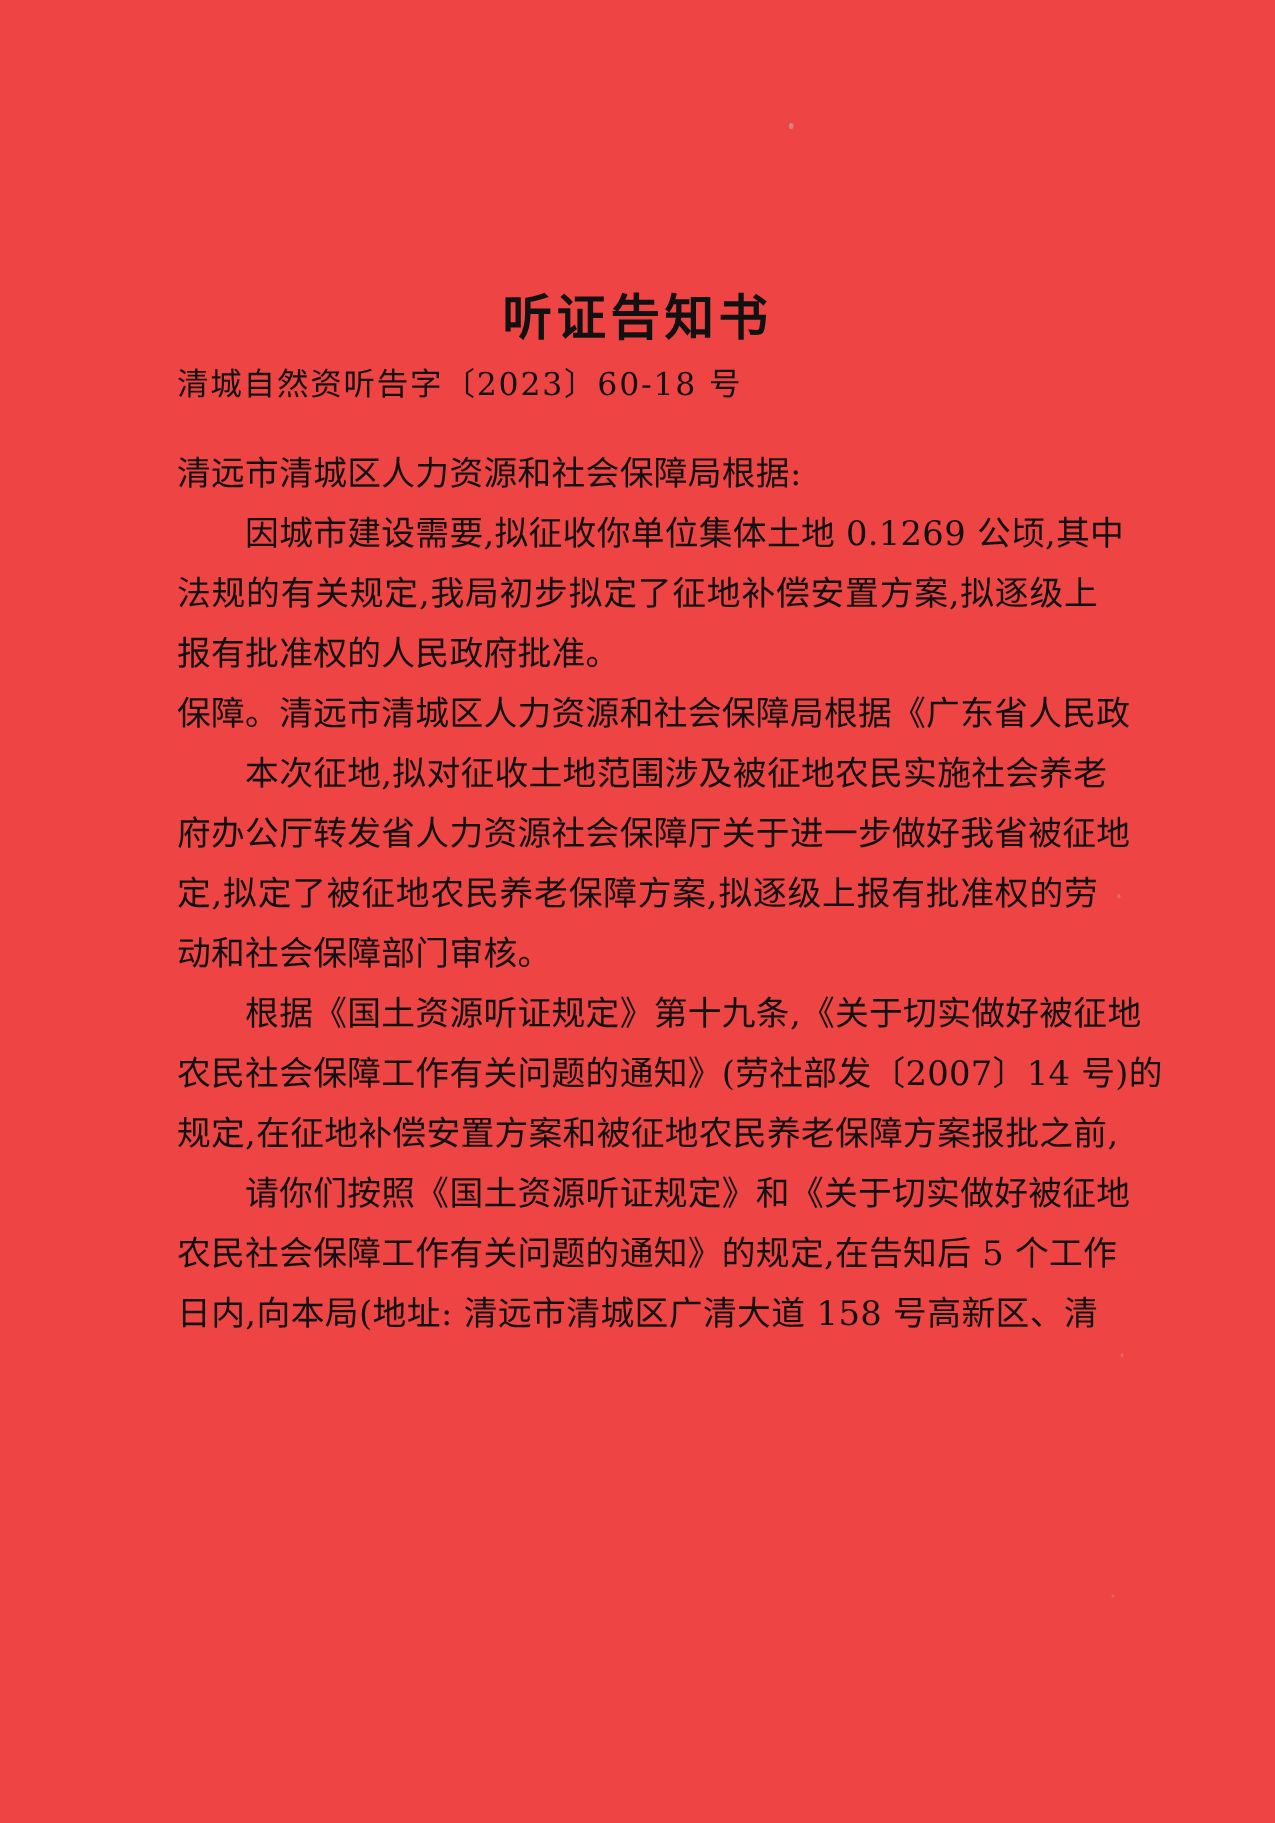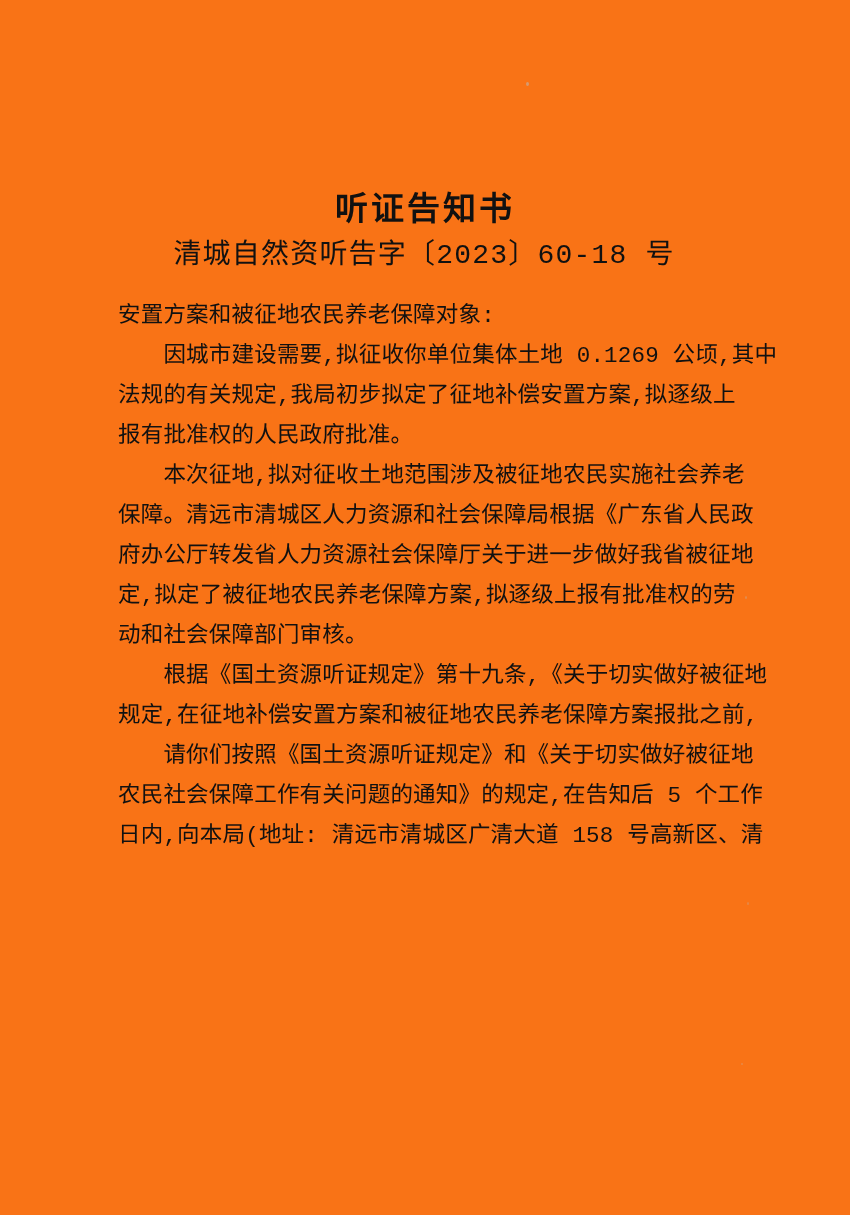--- a/index.html
+++ b/index.html
@@ -14,22 +14,21 @@
     position: relative;
     overflow: hidden;
     font-family: "DejaVu Serif", "Liberation Serif", serif;
     color: #111111;
     -webkit-font-smoothing: antialiased;
   }
 
   #page {
     position: absolute;
     inset: 0;
-    background: #f97316;
-    font-family: Liberation Mono, monospace;
+    background: #ef4444;
   }
 
   
   #doc-title {
     position: absolute;
     left: 0;
     top: 168px;
     width: 850px;
     text-align: center;
     font-size: 33px;
@@ -37,22 +36,22 @@
     letter-spacing: 3px;
     line-height: 44px;
     white-space: pre;
   }
 
   #doc-number {
     position: absolute;
     left: 118px;
     top: 240px;
     width: 612px;
-    text-align: center;
-    font-size: 28px;
+    text-align: left;
+    font-size: 21px;
     letter-spacing: 1.2px;
     line-height: 32px;
     white-space: pre;
   }
 
   
   #body-text {
     position: absolute;
     left: 118px;
     top: 296px;
@@ -94,29 +93,30 @@
   <div class="speck" id="speck-top"></div>
   <div class="speck" id="speck-mid"></div>
   <div class="speck" id="speck-low"></div>
   <div class="speck" id="speck-bot"></div>
 
   <h1 id="doc-title">听证告知书</h1>
 
   <div id="doc-number">清城自然资听告字〔2023〕60-18 号</div>
 
   <div id="body-text">
-    <div class="doc-line">安置方案和被征地农民养老保障对象:</div>
+    <div class="doc-line">清远市清城区人力资源和社会保障局根据:</div>
     <div class="doc-line justify">　　因城市建设需要,拟征收你单位集体土地 0.1269 公顷,其中</div>
     <div class="doc-line justify">法规的有关规定,我局初步拟定了征地补偿安置方案,拟逐级上</div>
     <div class="doc-line">报有批准权的人民政府批准。</div>
+    <div class="doc-line justify">保障。清远市清城区人力资源和社会保障局根据《广东省人民政</div>
     <div class="doc-line justify">　　本次征地,拟对征收土地范围涉及被征地农民实施社会养老</div>
-    <div class="doc-line justify">保障。清远市清城区人力资源和社会保障局根据《广东省人民政</div>
     <div class="doc-line justify">府办公厅转发省人力资源社会保障厅关于进一步做好我省被征地</div>
     <div class="doc-line justify">定,拟定了被征地农民养老保障方案,拟逐级上报有批准权的劳</div>
     <div class="doc-line">动和社会保障部门审核。</div>
     <div class="doc-line justify">　　根据《国土资源听证规定》第十九条,《关于切实做好被征地</div>
+    <div class="doc-line justify">农民社会保障工作有关问题的通知》(劳社部发〔2007〕14 号)的</div>
     <div class="doc-line justify">规定,在征地补偿安置方案和被征地农民养老保障方案报批之前,</div>
     <div class="doc-line justify">　　请你们按照《国土资源听证规定》和《关于切实做好被征地</div>
     <div class="doc-line justify">农民社会保障工作有关问题的通知》的规定,在告知后 5 个工作</div>
     <div class="doc-line justify">日内,向本局(地址: 清远市清城区广清大道 158 号高新区、清</div>
   </div>
 
 </div>
 
 </body></html>

